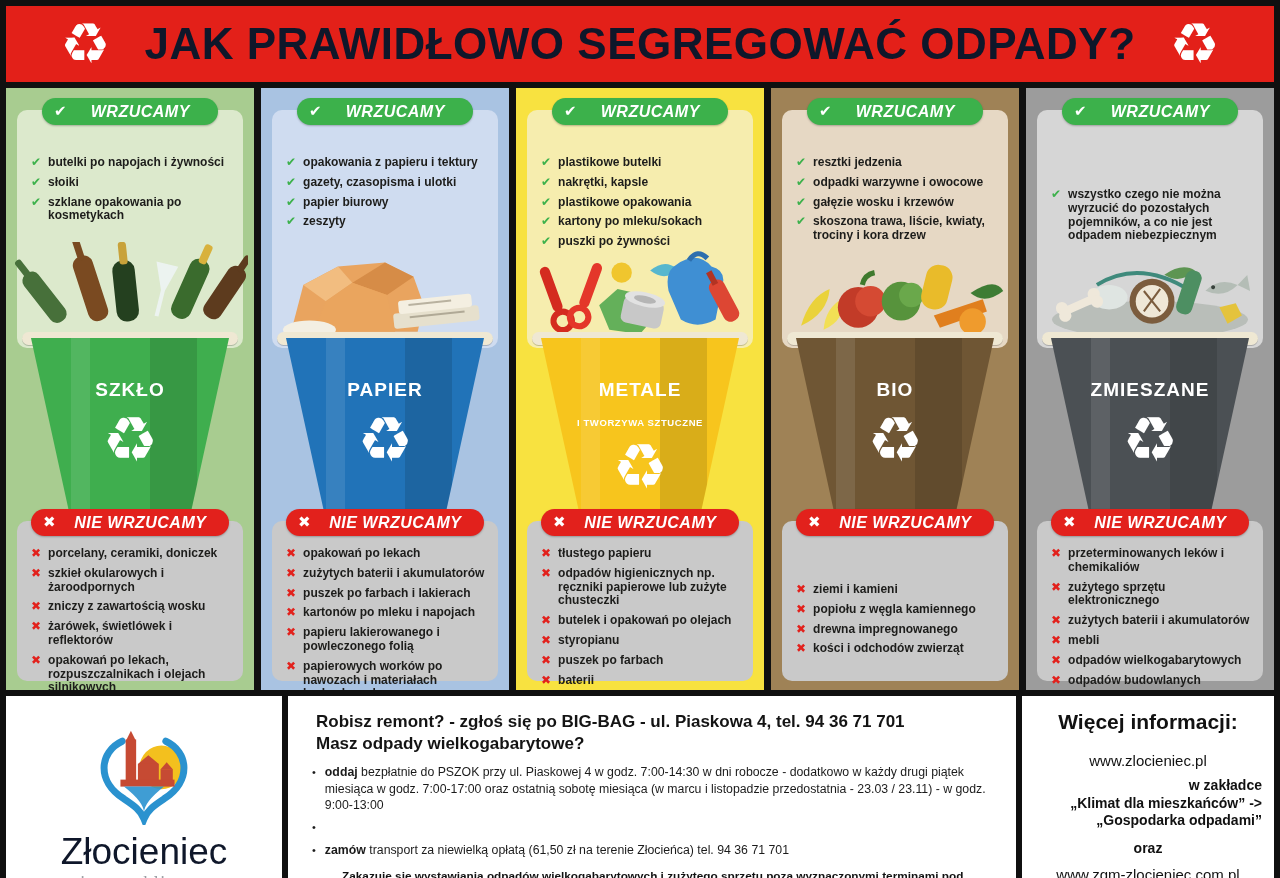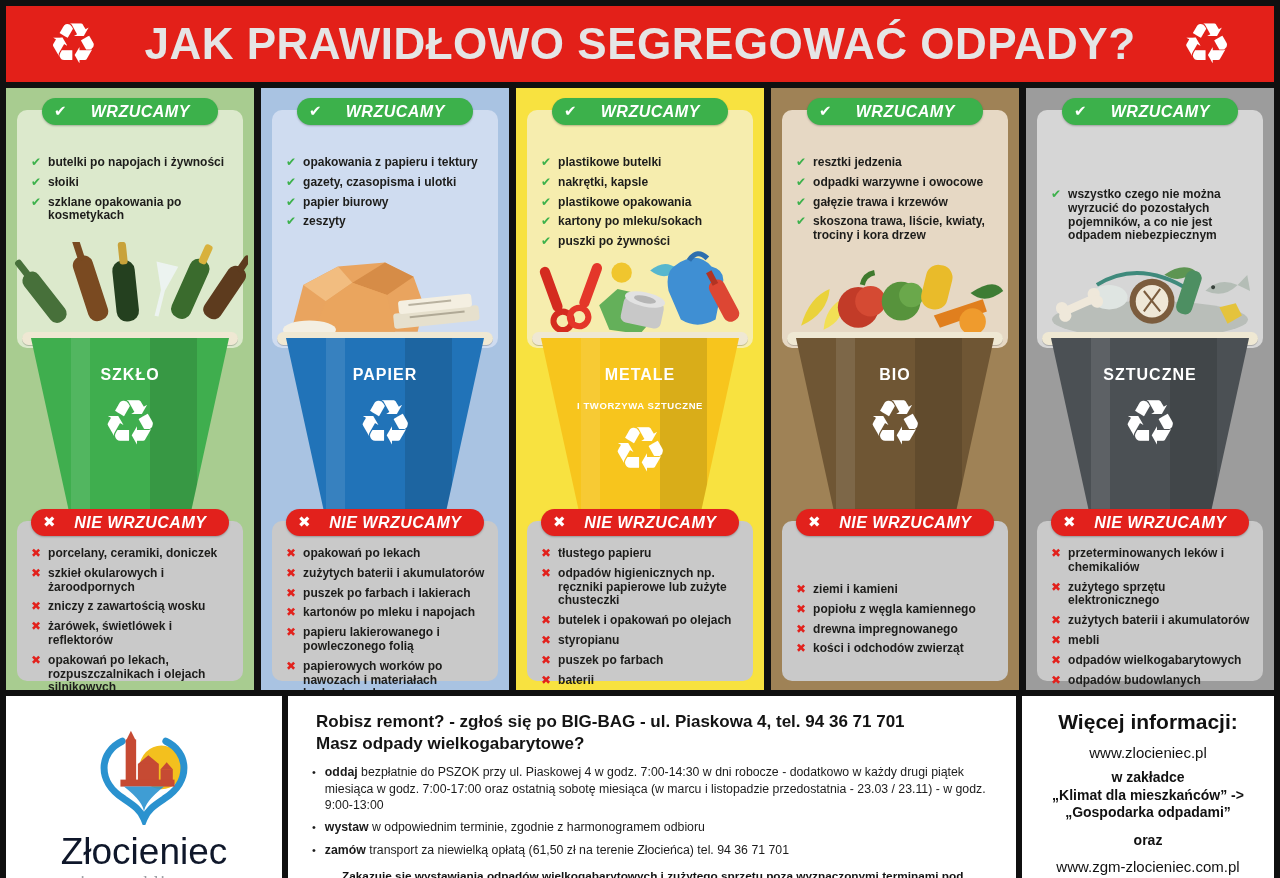--- a/index.html
+++ b/index.html
@@ -13,21 +13,21 @@
     font-family:"Liberation Sans", sans-serif;
     margin:0 auto;
   }
 
   
   .topbar {
     flex:none; height:76px;
     background:var(--c-headred,#e32019);
     display:flex; align-items:center; justify-content:center; gap:30px;
   }
-  .topbar h1 { margin:16px; color:#e5e5e5; font-size:44px; font-weight:800; letter-spacing:0.5px; white-space:nowrap; }
+  .topbar h1 { margin:4px; color:#0f172a; font-size:44px; font-weight:800; letter-spacing:0.5px; white-space:nowrap; }
   .recycle-big { color:#fff; font-size:56px; line-height:1; font-family:"DejaVu Sans",sans-serif; }
 
   
   .columns { flex:none; height:602px; display:grid; grid-template-columns:repeat(5,1fr); gap:7px; }
   .col { position:relative; background:var(--bg,#ccc); overflow:hidden; }
 
   .pill {
     position:absolute; left:50%; transform:translateX(-50%);
     height:27px; border-radius:14px;
     display:flex; align-items:center; padding:0 12px;
@@ -57,21 +57,21 @@
 
   .bin { position:absolute; top:244px; left:0; right:0; height:178px; z-index:3; }
   .bin-rim { position:absolute; top:0; left:16px; right:16px; height:13px; border-radius:7px; background:#efe8d3; box-shadow:0 1px 0 rgba(0,0,0,.2); }
   .bin-body {
     position:absolute; top:6px; left:25px; right:25px; bottom:0;
     clip-path:polygon(0 0,100% 0,81% 100%,19% 100%);
     background:var(--bin,#888);
   }
   .bin-body::before { content:""; position:absolute; top:0; bottom:0; left:60%; width:24%; background:rgba(0,0,0,.12); }
   .bin-body::after  { content:""; position:absolute; top:0; bottom:0; left:20%; width:10%; background:rgba(255,255,255,.10); }
-  .bin-label { position:relative; margin-top:28px; text-align:center; color:#fff; font-weight:800; font-size:16px; letter-spacing:1px; z-index:2; }
+  .bin-label { position:relative; margin-top:41px; text-align:center; color:#fff; font-weight:800; font-size:19px; letter-spacing:1px; z-index:2; }
   .bin-sub   { position:relative; text-align:center; color:#fff; font-weight:800; font-size:9.5px; letter-spacing:0.6px; z-index:2; margin-top:16px; }
   .bin-sub:empty { display:none; }
   .bin-glyph { position:relative; text-align:center; color:#fff; font-size:62px; line-height:1; margin-top:8px; font-family:"DejaVu Sans",sans-serif; z-index:2; }
 
   
   .footer { flex:1; display:grid; grid-template-columns:276px 1fr 252px; gap:6px; }
   .cell { background:#fff; overflow:hidden; }
 
   .logo-cell { display:flex; flex-direction:column; align-items:center; justify-content:center; padding-top:4px; }
   .logo-name { font-family:Liberation Sans, sans-serif; font-size:37px; color:#0f172a; line-height:1; margin-top:8px; }
@@ -79,23 +79,23 @@
 
   .mid-cell { padding:11px 20px 6px 24px; }
   .mid-title { margin:4px; font-size:17px; font-weight:800; color:#141414; line-height:1.3; }
   .bullets { list-style:none; margin:9px 0 0; padding:0; }
   .bullets li { display:flex; gap:9px; font-size:12.3px; color:#1b1b1b; line-height:1.35; margin-bottom:5px; }
   .bullets .dot { flex:none; font-size:11px; line-height:1.6; }
   .bullets b { font-weight:800; }
   .warning { margin:9px 0 0 30px; font-size:11.8px; font-weight:800; color:#111; line-height:1.4; }
 
   .info-cell { padding:14px 12px 10px; text-align:center; color:#111; }
-  .info-title { font-size:21px; font-weight:800; margin-bottom:10px; }
+  .info-title { font-size:21px; font-weight:800; margin-bottom:18px; }
   .info-site  { font-size:15px; font-weight:400; margin-bottom:8px; }
-  .info-line  { font-size:14px; font-weight:700; line-height:1.25; }
+  .info-line  { font-size:14px; font-weight:700; line-height:1.25;text-align:right; }
   .info-or    { font-size:14px; font-weight:700; margin:10px 0; }
 </style>
 </head>
 <body>
 
 <div class="poster" style="--c-headred: #e32019; --c-green: #3cb14b; --c-red: #e2211c; --c-text: #1d1d1b; --c-nopanel: #c9c9c9;">
 
   <header class="topbar">
     <span class="recycle-big">♻</span>
     <h1>JAK PRAWIDŁOWO SEGREGOWAĆ ODPADY?</h1>
@@ -375,21 +375,21 @@
           <li>
               <span class="mark check">✔</span>
               <span>resztki jedzenia</span>
             </li>
           <li>
               <span class="mark check">✔</span>
               <span>odpadki warzywne i owocowe</span>
             </li>
           <li>
               <span class="mark check">✔</span>
-              <span>gałęzie trawa i krzewów</span>
+              <span>gałęzie wosku i krzewów</span>
             </li>
           <li>
               <span class="mark check">✔</span>
               <span>skoszona trawa, liście, kwiaty, trociny i kora drzew</span>
             </li>
         </ul>
       </div>
       <svg class="trash" viewBox="0 0 220 96">
         <path d="M18 82 q8 -28 28 -36 q-2 24 -28 36 z" fill="#ead23a"></path>
         <path d="M40 86 q2 -22 18 -30 q4 20 -18 30 z" fill="#f2df55"></path>
@@ -473,21 +473,21 @@
         <g transform="rotate(-10 185 44)">
             <path d="M164 44 q16 -11 32 0 q-16 11 -32 0 z" fill="#b4bdb6"></path>
             <path d="M196 44 l11 -8 v16 z" fill="#b4bdb6"></path>
             <circle cx="172" cy="42" r="2" fill="#39423c"></circle>
           </g>
         <path d="M178 64 l16 -4 6 12 -14 8 z" fill="#e4c33c"></path>
       </svg>
       <div class="bin">
         <div class="bin-rim"></div>
         <div class="bin-body">
-          <div class="bin-label">SZTUCZNE</div>
+          <div class="bin-label">ZMIESZANE</div>
 
           <div class="bin-glyph">♻</div>
         </div>
       </div>
       <div class="pill red">
         <span class="pill-icon">✖</span>
         <span class="pill-label">NIE WRZUCAMY</span>
       </div>
       <div class="panel no-panel">
         <ul class="items">
@@ -547,21 +547,20 @@
         <span>Robisz remont? - zgłoś się po BIG-BAG - ul. Piaskowa 4, tel. 94 36 71 701</span><br>
         <span>Masz odpady wielkogabarytowe?</span>
       </p>
       <ul class="bullets">
         <li>
           <span class="dot">•</span>
           <span><b>oddaj</b><span> bezpłatnie do PSZOK przy ul. Piaskowej 4 w godz. 7:00-14:30 w dni robocze - dodatkowo w każdy drugi piątek miesiąca w godz. 7:00-17:00 oraz ostatnią sobotę miesiąca (w marcu i listopadzie przedostatnia - 23.03 / 23.11) - w godz. 9:00-13:00</span></span>
         </li>
         <li>
           <span class="dot">•</span>
-          <span><b>wystaw</b><span> w odpowiednim terminie, zgodnie z harmonogramem odbioru</span></span>
         </li>
         <li>
           <span class="dot">•</span>
           <span><b>zamów</b><span> transport za niewielką opłatą (61,50 zł na terenie Złocieńca) tel. 94 36 71 701</span></span>
         </li>
       </ul>
       <p class="warning">Zakazuje się wystawiania odpadów wielkogabarytowych i zużytego sprzętu poza wyznaczonymi terminami pod groźbą kary grzywny określonej w przepisach Kodeksu postępowania w sprawach o wykroczenia. Wysokość kary grzywny może wynieść nawet do 5000 zł.</p>
     </div>
 
     <div class="cell info-cell">

